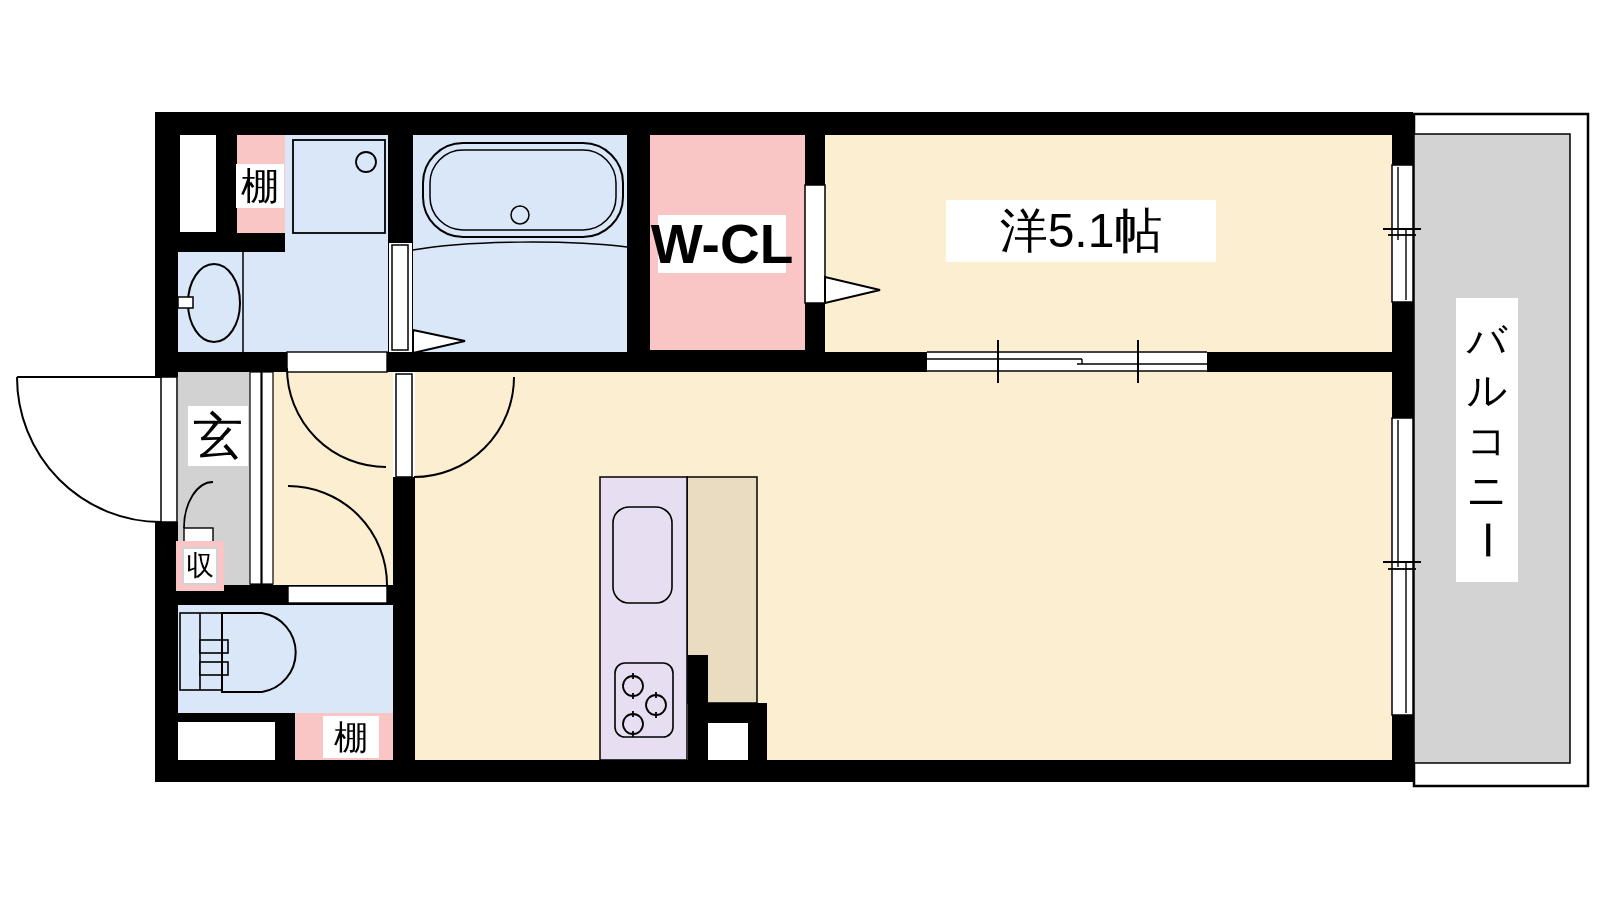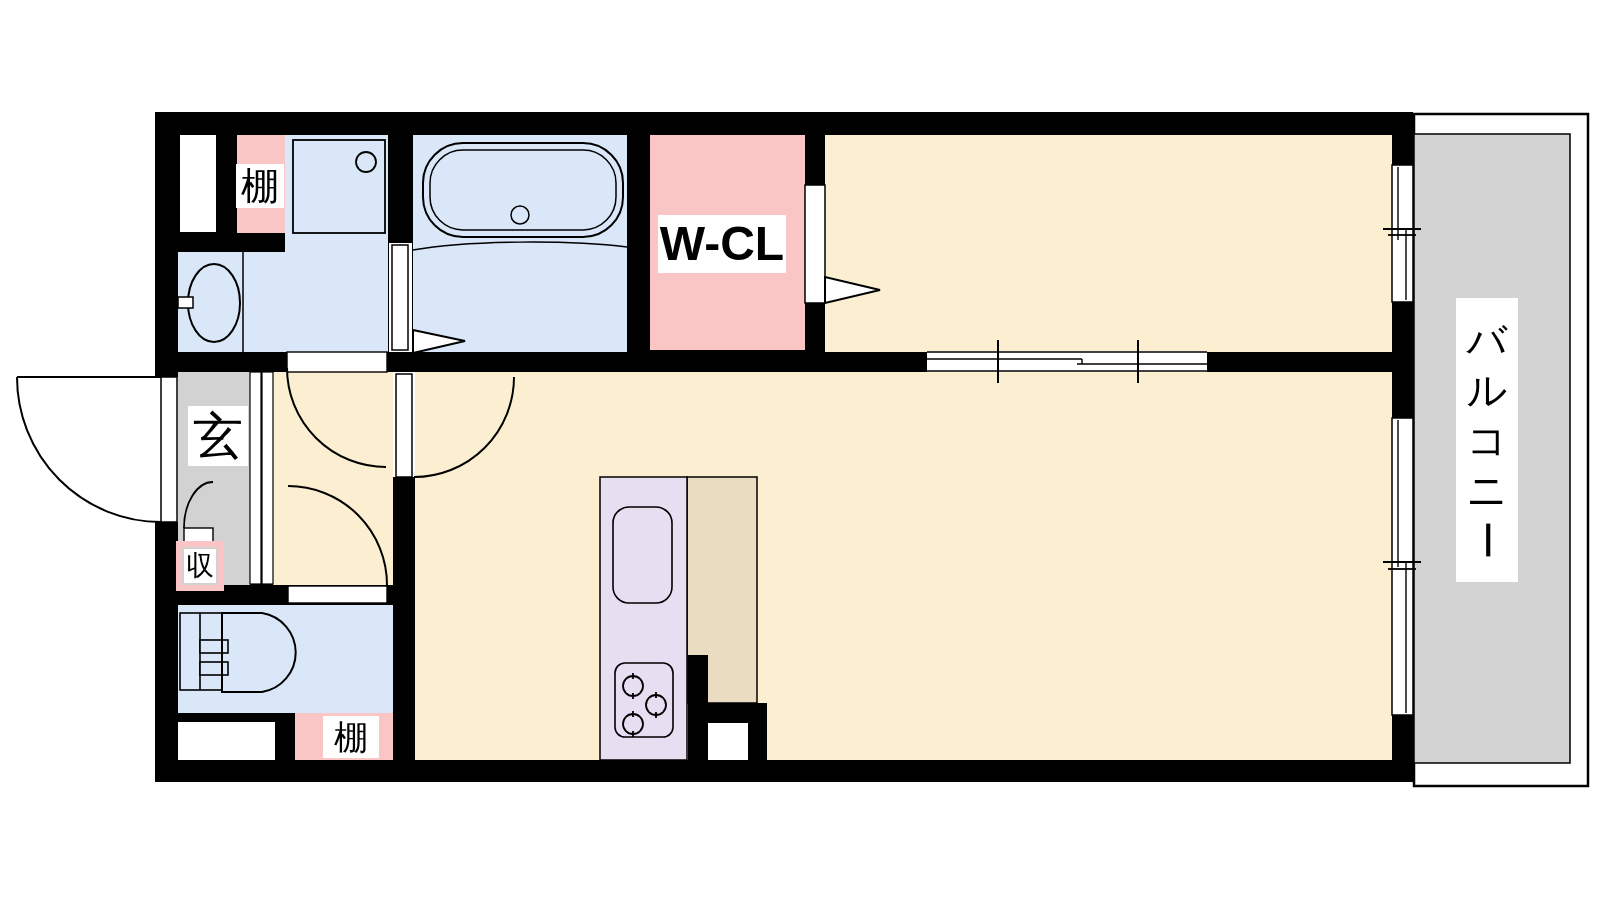--- a/index.html
+++ b/index.html
@@ -126,22 +126,23 @@
     <rect x="1392" y="418" width="21" height="297" fill="#ffffff" stroke="#000" stroke-width="1.5"></rect>
     <line x1="1398" y1="420" x2="1398" y2="567" stroke="#000" stroke-width="1.4"></line>
     <line x1="1406" y1="562" x2="1406" y2="713" stroke="#000" stroke-width="1.4"></line>
     <line x1="1383" y1="562" x2="1421" y2="562" stroke="#000" stroke-width="1.8"></line>
     <line x1="1388" y1="569" x2="1416" y2="569" stroke="#000" stroke-width="1.8"></line>
   </g>
 </svg>
 
 <div class="label" style="left:236px;top:164px;width:48px;height:44px;font-size:38px;">棚</div>
 
-<div class="label" style="left:658px;top:215px;width:128px;height:58px;font-size:48px;font-weight:600;">W-CL</div>
+<div class="label" style="left:658px;top:215px;width:128px;height:58px;font-size:55px;font-weight:600;">W-CL</div>
 
+<div class="label" style="left:946px;top:200px;width:270px;height:62px;font-size:48px;">洋5.1帖</div>
 
 
 <div class="label" style="left:188px;top:406px;width:60px;height:60px;font-size:50px;">玄</div>
 
 <div class="label" style="left:184px;top:549px;width:32px;height:34px;font-size:28px;">収</div>
 
 <div class="label" style="left:323px;top:716px;width:56px;height:42px;font-size:34px;">棚</div>
 
 <div class="label vert" style="left:1456px;top:298px;width:62px;height:284px;font-size:40px;">
       <span>バ</span>

